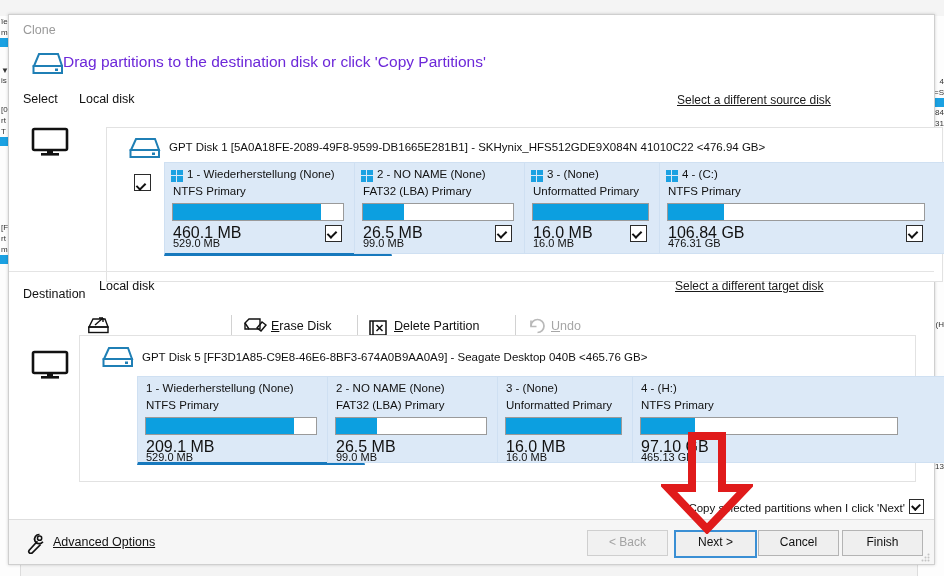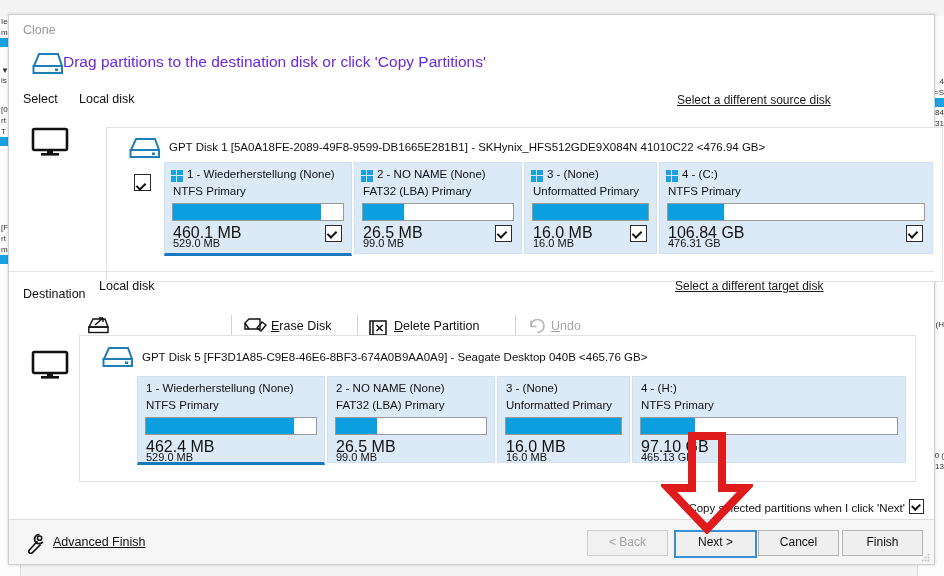--- a/index.html
+++ b/index.html
@@ -40,21 +40,21 @@
   
   .disk-panel{position:absolute;background:#ffffff;border:1px solid #e2e2e2;}
   .panel-monitor{position:absolute;}
   .panel-diskicon{position:absolute;}
   .panel-check{position:absolute;width:15px;height:15px;border:1px solid #2b2b2b;background:#fff;}
   .panel-check::after{content:"";position:absolute;left:3px;top:6px;width:4px;height:7px;
         border:solid #111;border-width:0 2px 2px 0;transform:rotate(45deg);}
   .disk-head{position:absolute;font-size:11.5px;color:#111;white-space:nowrap;}
 
   
-  .part{position:absolute;background:#dce9f7;border:1px solid #cfe0f2;}
+  .part{position:absolute;background:#dce9f7;border:1px solid #cfe0f2;padding-left:40px;}
   .part.selected{border-bottom:3px solid #1779bd;}
   .part-title{position:absolute;font-size:11.5px;color:#111;white-space:nowrap;}
   .part-fs{position:absolute;font-size:11.5px;color:#111;white-space:nowrap;}
   .winlogo{position:absolute;width:12px;height:12px;}
   .winlogo i{position:absolute;background:#1ba1e2;display:block;}
   .winlogo i.a{left:0;top:0;width:5px;height:5px;}
   .winlogo i.b{left:6px;top:0;width:6px;height:5px;}
   .winlogo i.c{left:0;top:6px;width:5px;height:6px;}
   .winlogo i.d{left:6px;top:6px;width:6px;height:6px;}
   .bar{position:absolute;background:#ffffff;border:1px solid #9a9a9a;height:16px;}
@@ -318,21 +318,21 @@
 
     <div class="disk-head" style="left:62px;top:15px;">GPT Disk 5 [FF3D1A85-C9E8-46E6-8BF3-674A0B9AA0A9] - Seagate  Desktop        040B  &lt;465.76 GB&gt;</div>
 
     <div id="dest-partitions">
         <div class="part selected" style="left: 57px; top: 40px; width: 186px; height: 85px;">
           <div class="part-title" style="left:8px;top:5px;">1 - Wiederherstellung (None)</div>
           <div class="part-fs" style="left:8px;top:22px;">NTFS Primary</div>
           <div class="bar" style="left:7px;top:40px;width:170px;">
             <div class="fill" style="width:87%"></div>
           </div>
-          <div class="part-used" style="left:8px;top:61px;">462.4 MB</div>
+          <div class="part-used" style="left:8px;top:61px;">209.1 MB</div>
           <div class="part-total" style="left:8px;top:74px;">529.0 MB</div>
         </div>
         <div class="part" style="left: 247px; top: 40px; width: 166px; height: 85px;">
           <div class="part-title" style="left:8px;top:5px;">2 - NO NAME (None)</div>
           <div class="part-fs" style="left:8px;top:22px;">FAT32 (LBA) Primary</div>
           <div class="bar" style="left:7px;top:40px;width:150px;">
             <div class="fill" style="width:27%"></div>
           </div>
           <div class="part-used" style="left:8px;top:61px;">26.5 MB</div>
           <div class="part-total" style="left:8px;top:74px;">99.0 MB</div>
@@ -371,21 +371,21 @@
   </div>
 
   <div id="footer">
     <span style="position:absolute;left:16px;top:12px;">
       <svg width="22" height="22" viewBox="0 0 22 22">
         <path d="M14.5 2.5 a4.6 4.6 0 1 0 3.4 7.3 l0 0" fill="none" stroke="#111" stroke-width="1.7"></path>
         <circle cx="14.6" cy="6.2" r="2.1" fill="none" stroke="#111" stroke-width="1.5"></circle>
         <path d="M12.4 9.2 L4.2 18.2 a2 2 0 0 0 2.8 2.8 L15.6 12.5" fill="none" stroke="#111" stroke-width="1.7"></path>
       </svg>
     </span>
-    <span id="adv-opts">Advanced Finish</span>
+    <span id="adv-opts">Advanced Options</span>
 
     <div class="btn disabled" style="left:578px;">&lt; Back</div>
     <div class="btn focus" style="left:665px;">Next &gt;</div>
     <div class="btn" style="left:749px;">Cancel</div>
     <div class="btn" style="left:833px;">Finish</div>
 
     <span id="grip">
       <svg width="9" height="9" viewBox="0 0 9 9">
         <circle cx="7.5" cy="1.5" r="1" fill="#888"></circle>
         <circle cx="4.5" cy="4.5" r="1" fill="#888"></circle>

